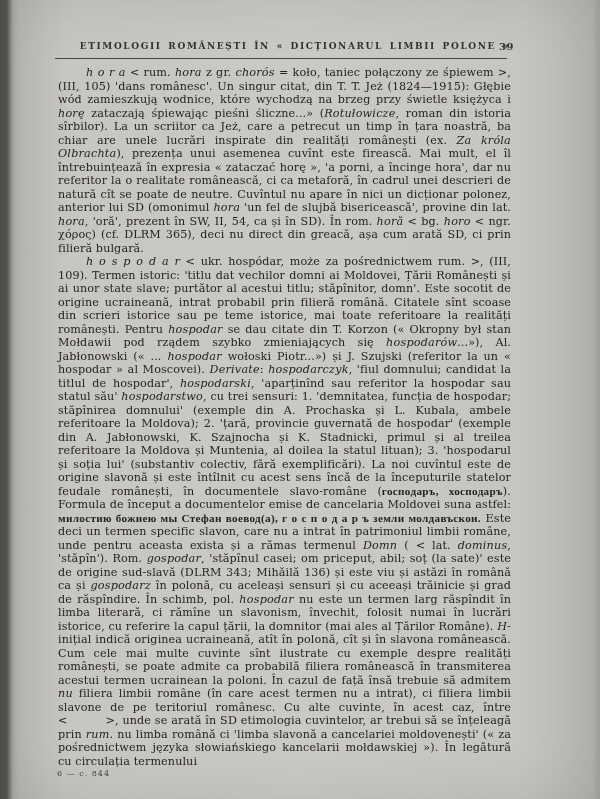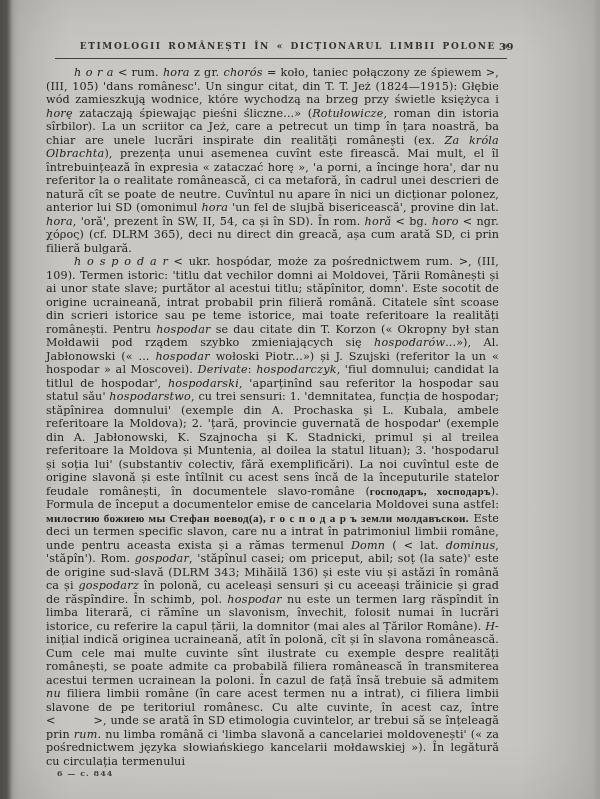--- a/index.html
+++ b/index.html
@@ -59,21 +59,21 @@
     position: absolute;
     top: 58px;
     left: 55px;
     width: 452px;
     height: 1px;
     background: #45433f;
   }
   .body-text {
     position: absolute;
     top: 66px;
-    left: 46px;
+    left: 58px;
     width: 453px;
     text-align: justify;
     font-size: 11.2px;
     line-height: 13.5px;
     letter-spacing: 0.1px;
   }
   .para {
     margin: 0;
     text-indent: 28px;
   }
@@ -83,21 +83,20 @@
     letter-spacing: 0.3px;
     font-family: Liberation Serif, serif;
   }
   .footer {
     position: absolute;
     left: 57px;
     bottom: 21px;
     font-size: 8px;
     letter-spacing: 1px;
     color: #45433f;
-    font-weight: bold;
   }
 </style>
 </head>
 <body>
 
 <div class="scan">
   <div class="gutter"></div>
   <div class="right-edge"></div>
 
   <div class="header">

